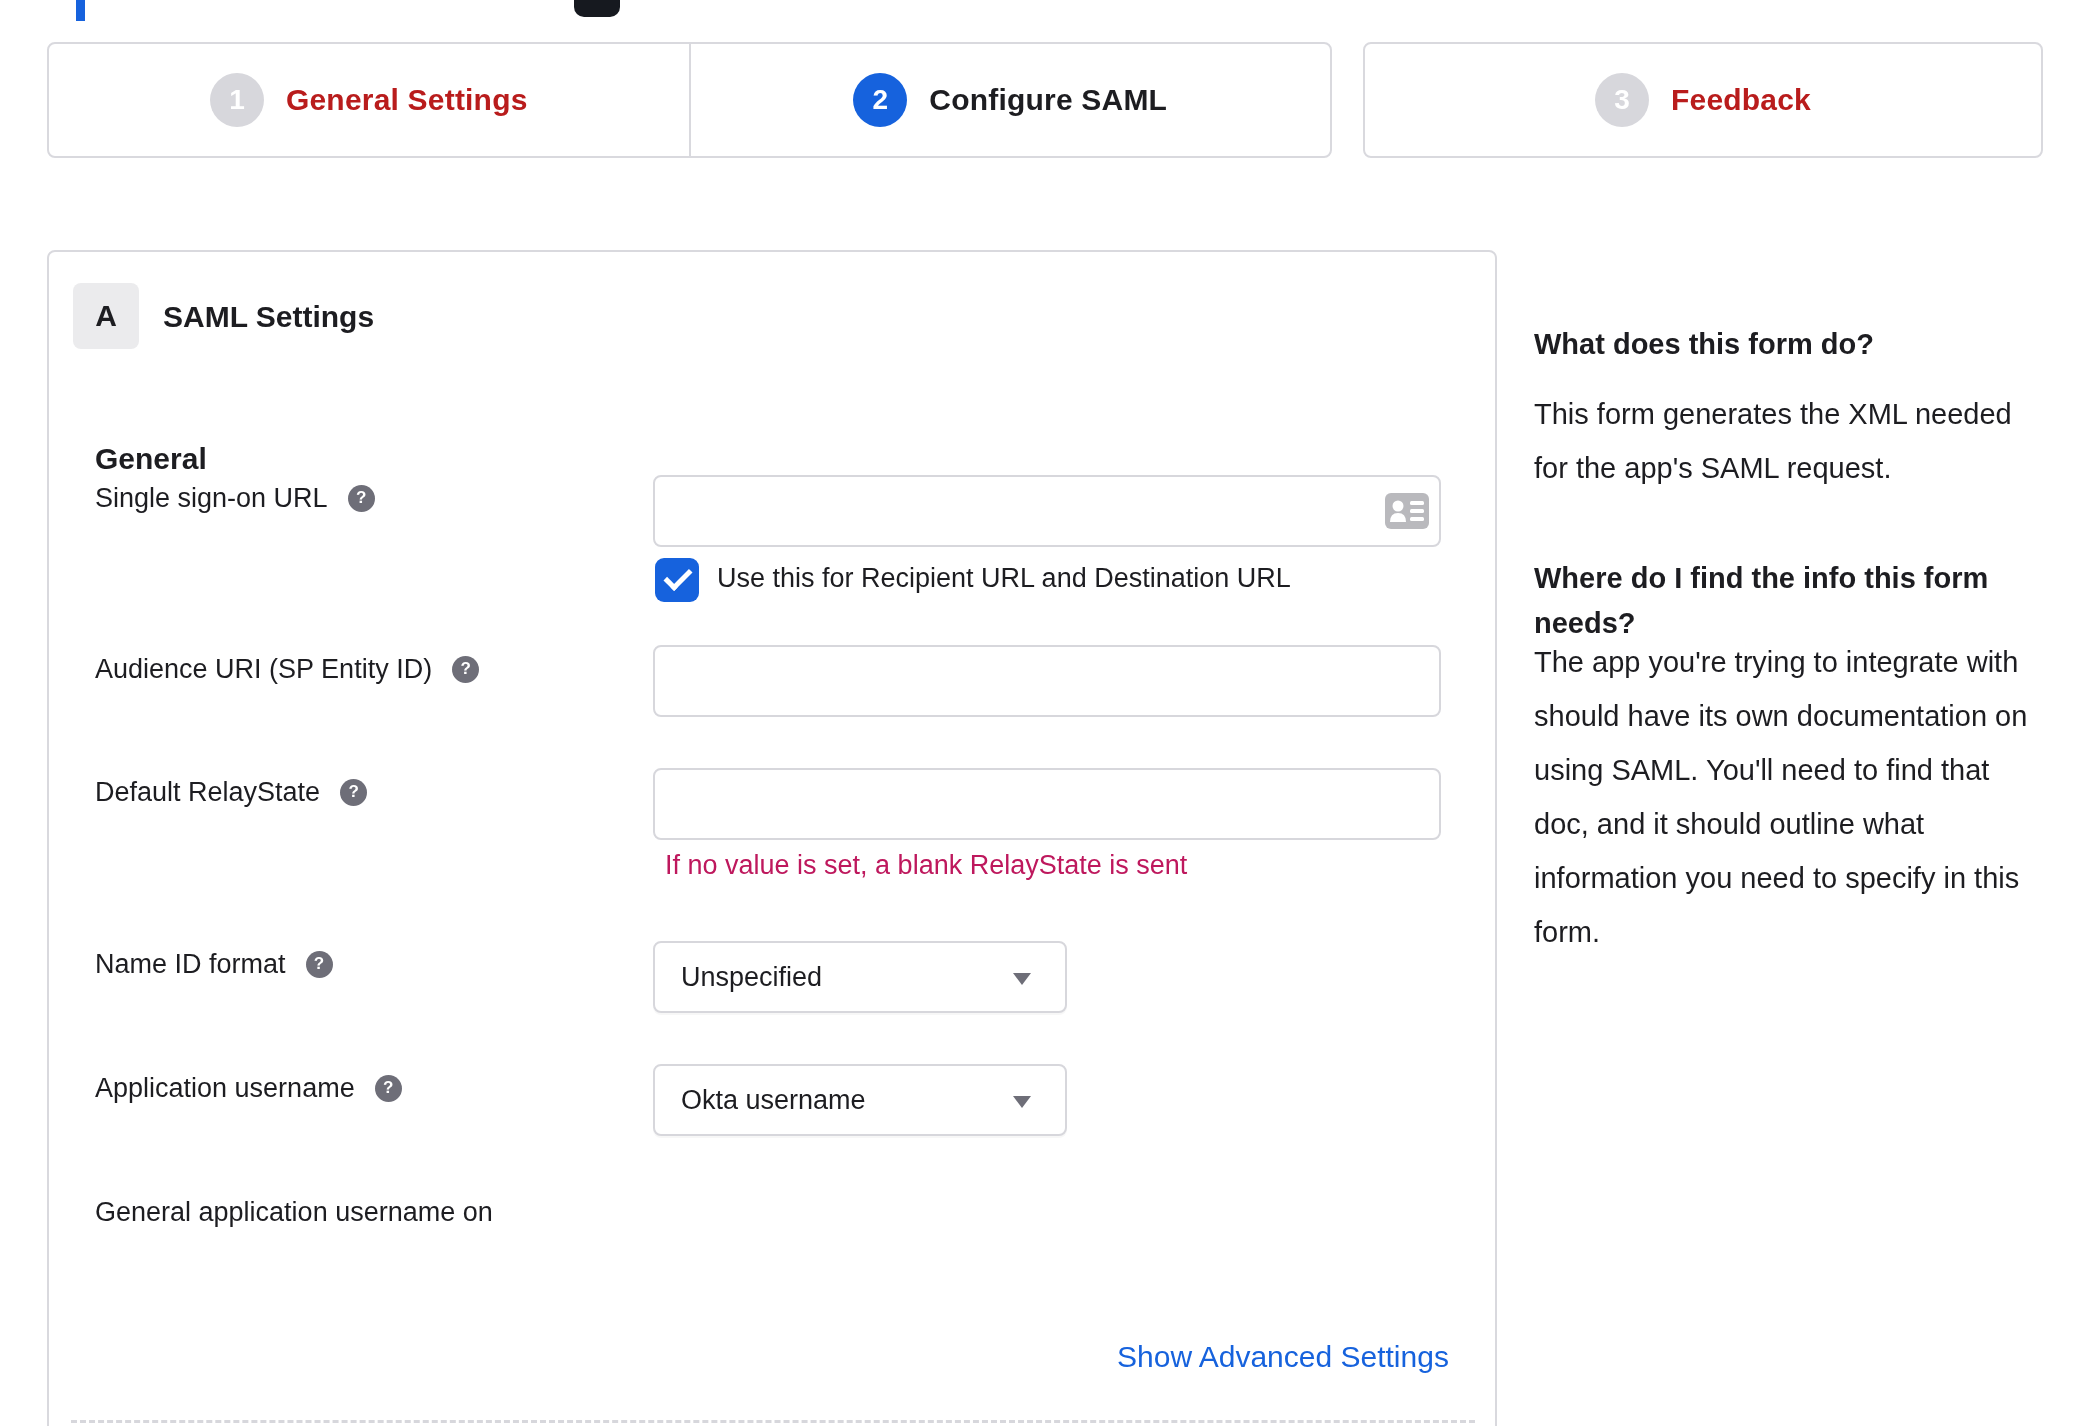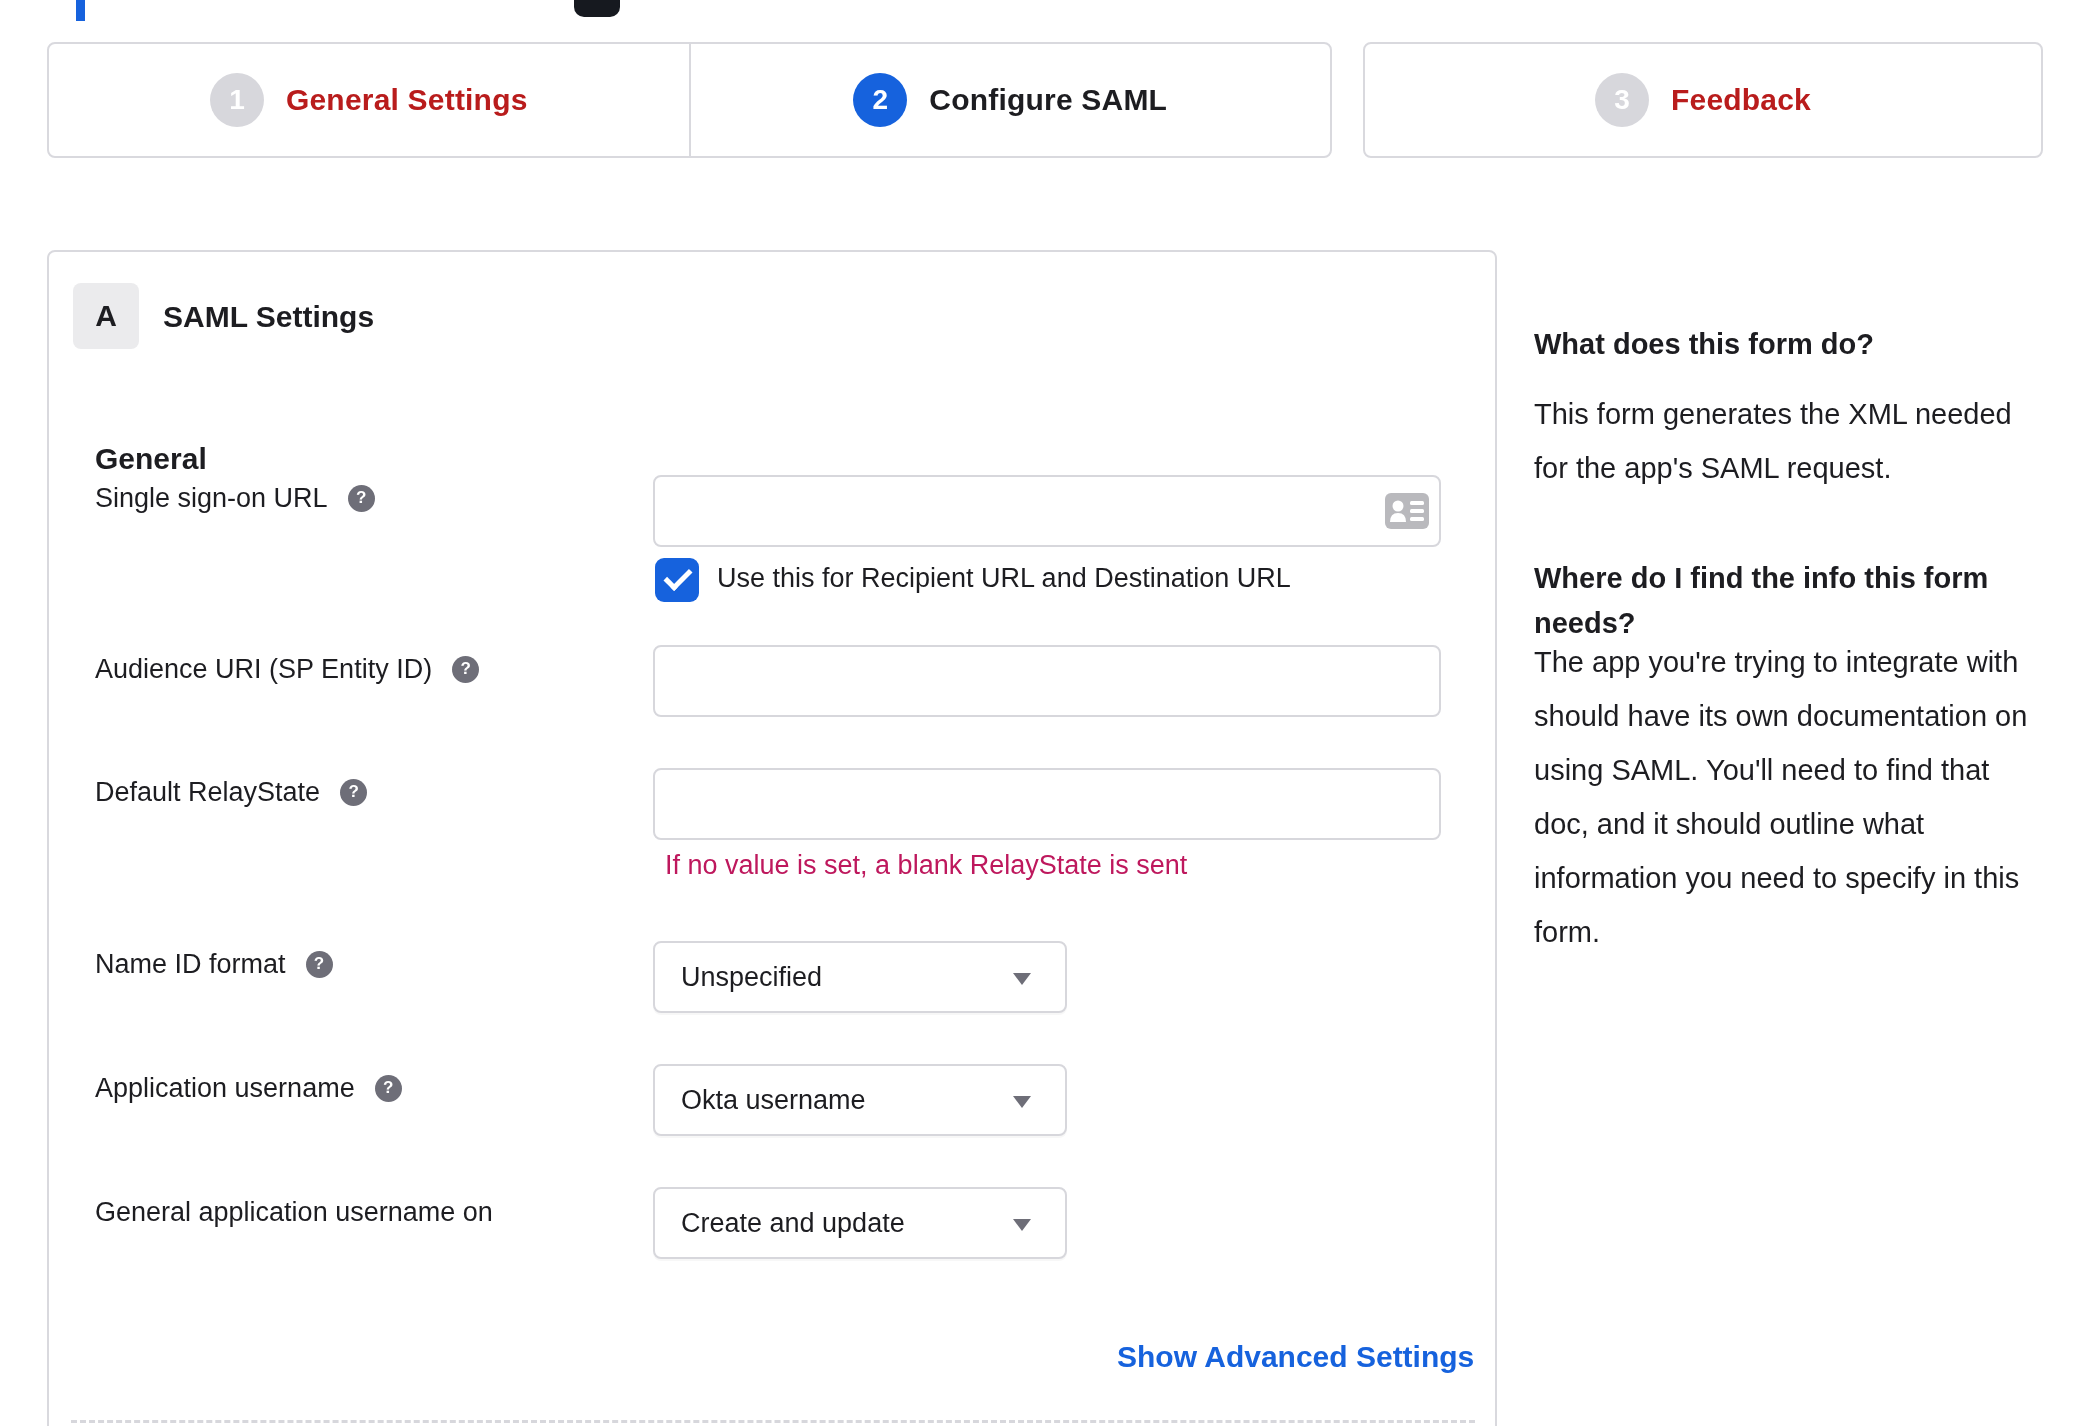--- a/index.html
+++ b/index.html
@@ -79,21 +79,21 @@
     background: #1662dd; border-radius: 9px; cursor: pointer;
   }
   .checkbox::after {
     content: ""; position: absolute; left: 10px; top: 11px;
     width: 21px; height: 10px;
     border-left: 5px solid #fff; border-bottom: 5px solid #fff;
     transform: rotate(-45deg);
   }
   .checkbox-label { position: absolute; left: 717px; top: 563px; font-size: 27px; color: #1d1d21; }
   .hint-text { position: absolute; left: 653px; top: 850px; font-size: 27px; color: #be185d; margin-left: 12px; }
-  .advanced-link { position: absolute; left: 1117px; top: 1340px; width: 324px; text-align: right; font-size: 30px; color: #1662dd; cursor: pointer; white-space: nowrap; font-weight: bold; }
+  .advanced-link { position: absolute; left: 1117px; top: 1340px; width: 324px; text-align: right; font-size: 30px; color: #1662dd; cursor: pointer; white-space: nowrap; }
   .dashed-divider { position: absolute; left: 71px; top: 1420px; width: 1404px; border-top: 3px dashed #d7d7dc; }
   .sb-h { font-size: 29px; font-weight: bold; color: #1d1d21; line-height: 45px; white-space: pre-line; }
   .sb-p { font-size: 29px; color: #1d1d21; line-height: 54px; white-space: pre-line; }
   .sb-h1 { position: absolute; left: 1534px; top: 322px; }
   .sb-p1 { position: absolute; left: 1534px; top: 387px; }
   .sb-h2 { position: absolute; left: 1534px; top: 556px; }
   .sb-p2 { position: absolute; left: 1534px; top: 635px; }
 </style>
 </head>
 <body>
@@ -170,24 +170,20 @@
     <span class="help-icon"></span>
   </div>
   <div class="select-box" style="top:1064px">
     <span>Okta username</span>
     <span class="select-caret"></span>
   </div>
 
   <div class="field-label" style="top:1195px">
     <span>General application username on</span>
   </div>
-  <div class="select-box" style="top:1187px">
-    <span>Create and update</span>
-    <span class="select-caret"></span>
-  </div>
 
   <div class="advanced-link">Show Advanced Settings</div>
   <div class="dashed-divider"></div>
 
   <div class="sb-h sb-h1">What does this form do?</div>
   <div class="sb-p sb-p1">This form generates the XML needed
 for the app's SAML request.</div>
   <div class="sb-h sb-h2">Where do I find the info this form
 needs?</div>
   <div class="sb-p sb-p2">The app you're trying to integrate with

